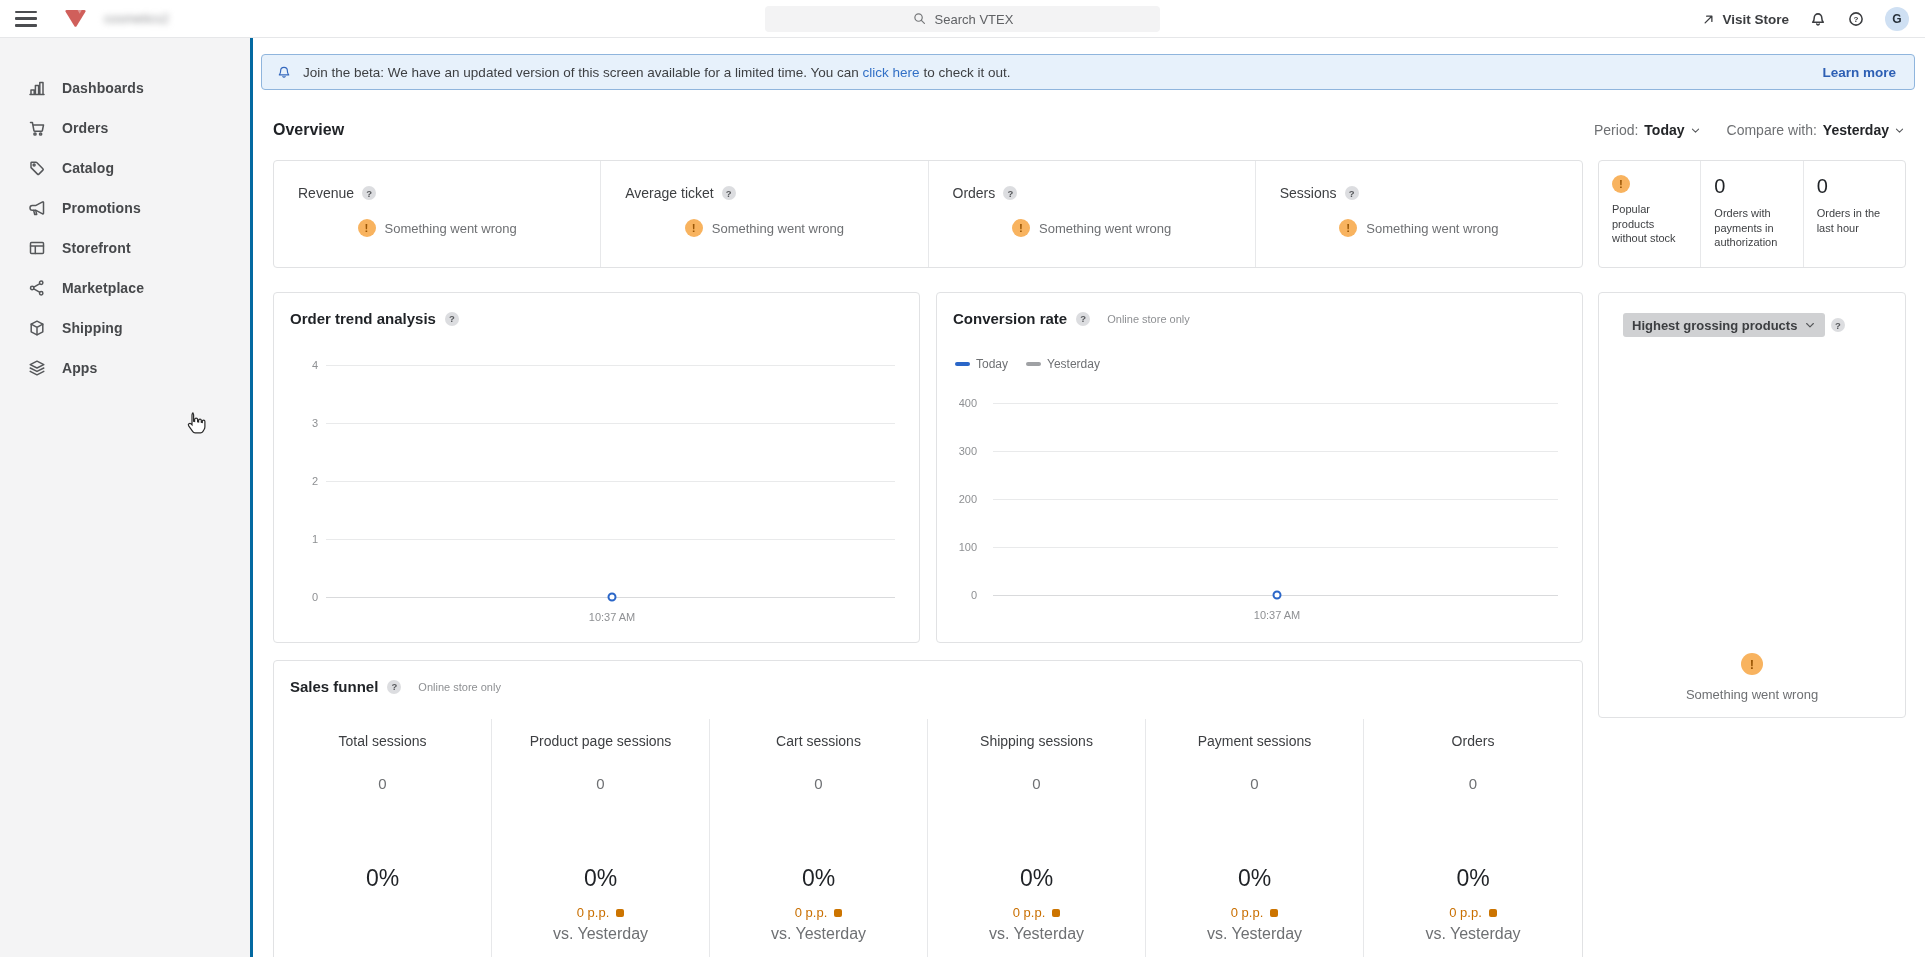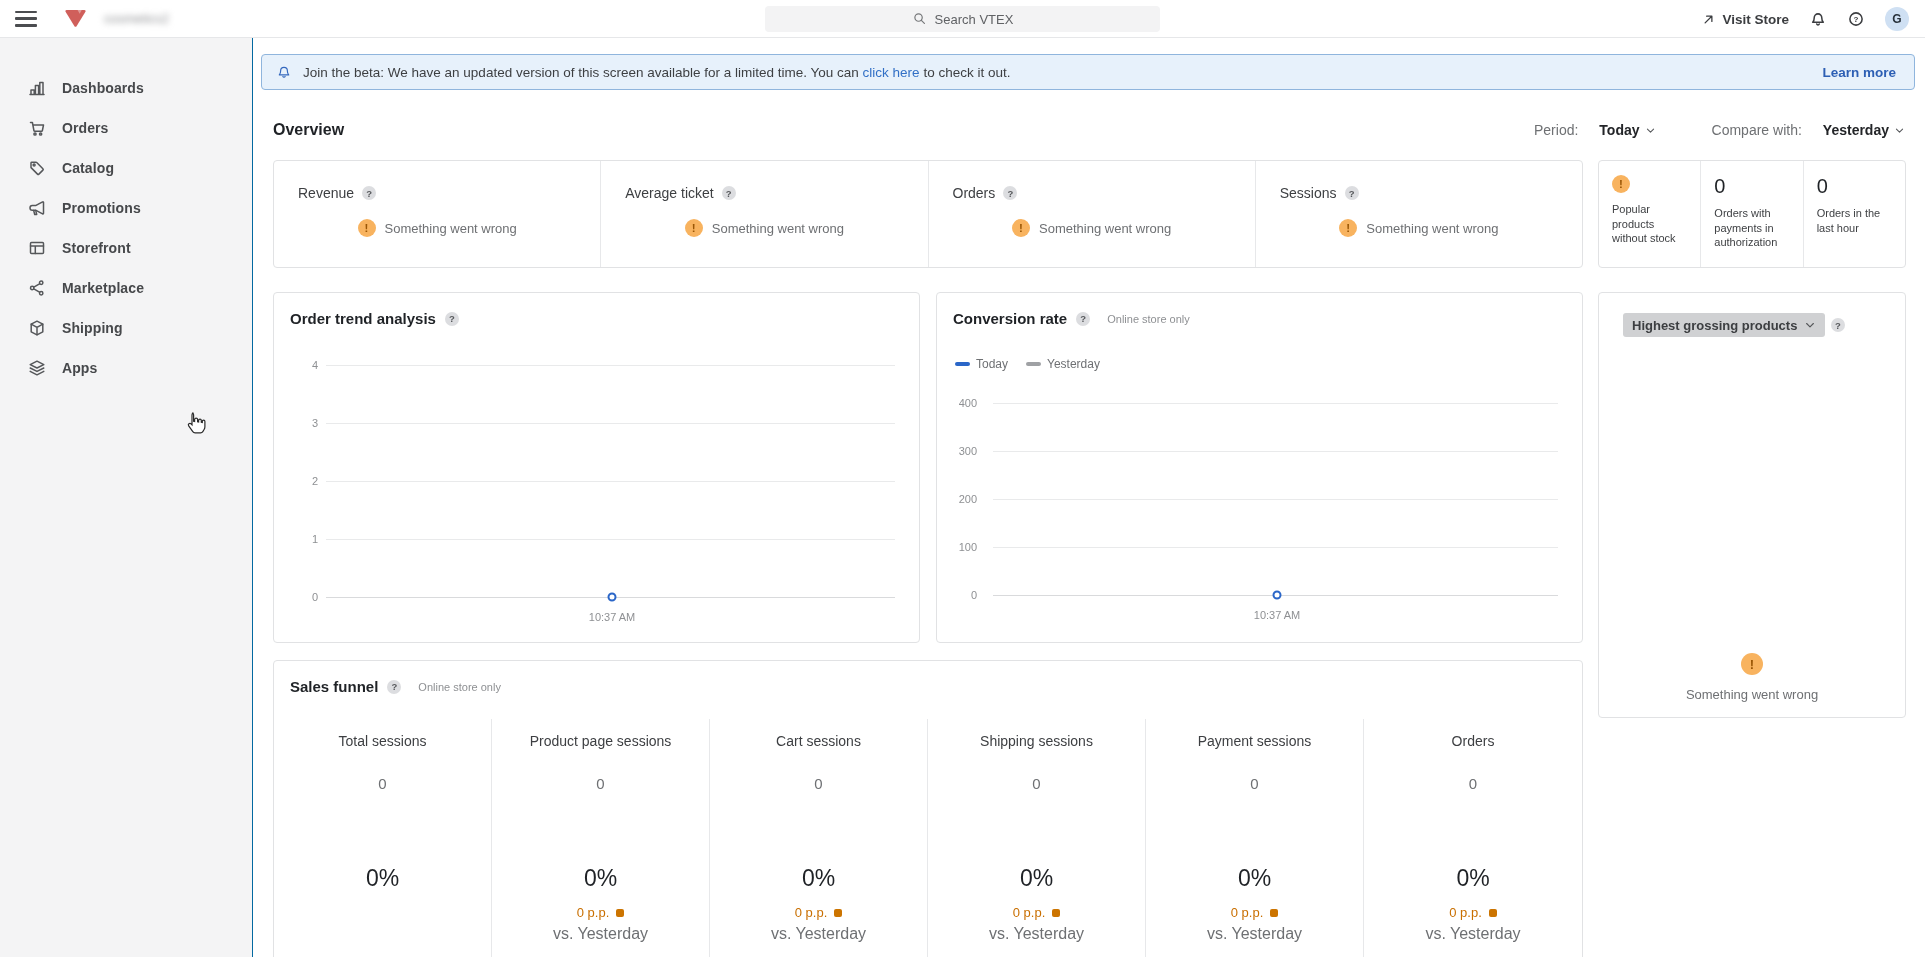--- a/index.html
+++ b/index.html
@@ -18,42 +18,42 @@
                border-radius:4px; display:flex; align-items:center; justify-content:center; gap:7px;
                color:#606265; font-size:13px; cursor:text; }
   .topbar-right { position:absolute; right:16px; top:0; height:38px; display:flex; align-items:center; gap:20px; }
   .visit-store { display:flex; align-items:center; gap:6px; font-size:13.5px; font-weight:700; color:#3b3d40; cursor:pointer; }
   .icon-btn { display:flex; align-items:center; cursor:pointer; }
   .avatar { width:24px; height:24px; border-radius:50%; background:#cfe0f3; color:#27303a;
             font-size:12px; font-weight:700; display:flex; align-items:center; justify-content:center; cursor:pointer; }
 
   
   .sidebar { position:absolute; left:0; top:38px; width:253px; height:919px; background:#f4f4f5;
-             border-right:1px solid #0369a1; padding-top:30px; }
+             border-right:3px solid #0369a1; padding-top:30px; }
   .side-item { height:40px; display:flex; align-items:center; padding-left:27px; cursor:pointer; position:relative; }
   .side-item .lbl { margin-left:15px; font-size:14px; font-weight:700; color:#46484b; letter-spacing:.1px; }
   .side-item .chev { position:absolute; right:58px; display:flex; }
   .cursor-ghost { position:absolute; left:183px; top:372px; z-index:6; pointer-events:none; }
 
   
   .main { position:absolute; left:253px; top:38px; width:1672px; height:919px; background:#fff; }
   .card { position:absolute; background:#fff; border:1px solid #e1e2e4; border-radius:4px; }
 
   
   .banner { position:absolute; left:8px; top:16px; right:10px; height:36px; background:#e7f1fb;
             border:1px solid #8fb5dd; border-radius:4px; display:flex; align-items:center; }
   .banner .bell { margin-left:14px; display:flex; }
   .banner .btext { margin-left:11px; font-size:13.5px; color:#3d3f42; }
   .banner a.inline-link { color:#3270c6; text-decoration:none; cursor:pointer; }
   .banner .learn { margin-left:auto; margin-right:18px; font-size:13.5px; font-weight:700; color:#2d5fb4; cursor:pointer;text-align:right; }
 
   
   .overview-row { position:absolute; left:20px; right:20px; top:76px; height:32px; display:flex; align-items:center; }
   .page-title { font-size:16px; font-weight:700; color:#1f2226; }
-  .period-group { margin-left:auto; display:flex; align-items:center; gap:21px; font-size:14px; color:#6e7073; }
+  .period-group { margin-left:auto; display:flex; align-items:center; gap:6px; font-size:14px; color:#6e7073; }
   .period-group .val { font-weight:700; color:#232528; cursor:pointer; display:flex; align-items:center; gap:5px; }
   .period-group .gap { width:14px; }
 
   
   .metrics { left:20px; top:122px; width:1310px; height:108px; display:flex; }
   .mcol { flex:1; position:relative; border-left:1px solid #e7e8ea; }
   .mcol:first-child { border-left:none; }
   .mtitle { position:absolute; left:24px; top:24px; display:flex; align-items:center; gap:8px;
             font-size:14px; color:#3d3f42; }
   .mwarn { position:absolute; left:0; right:0; top:58px; display:flex; align-items:center; justify-content:center; gap:9px;

